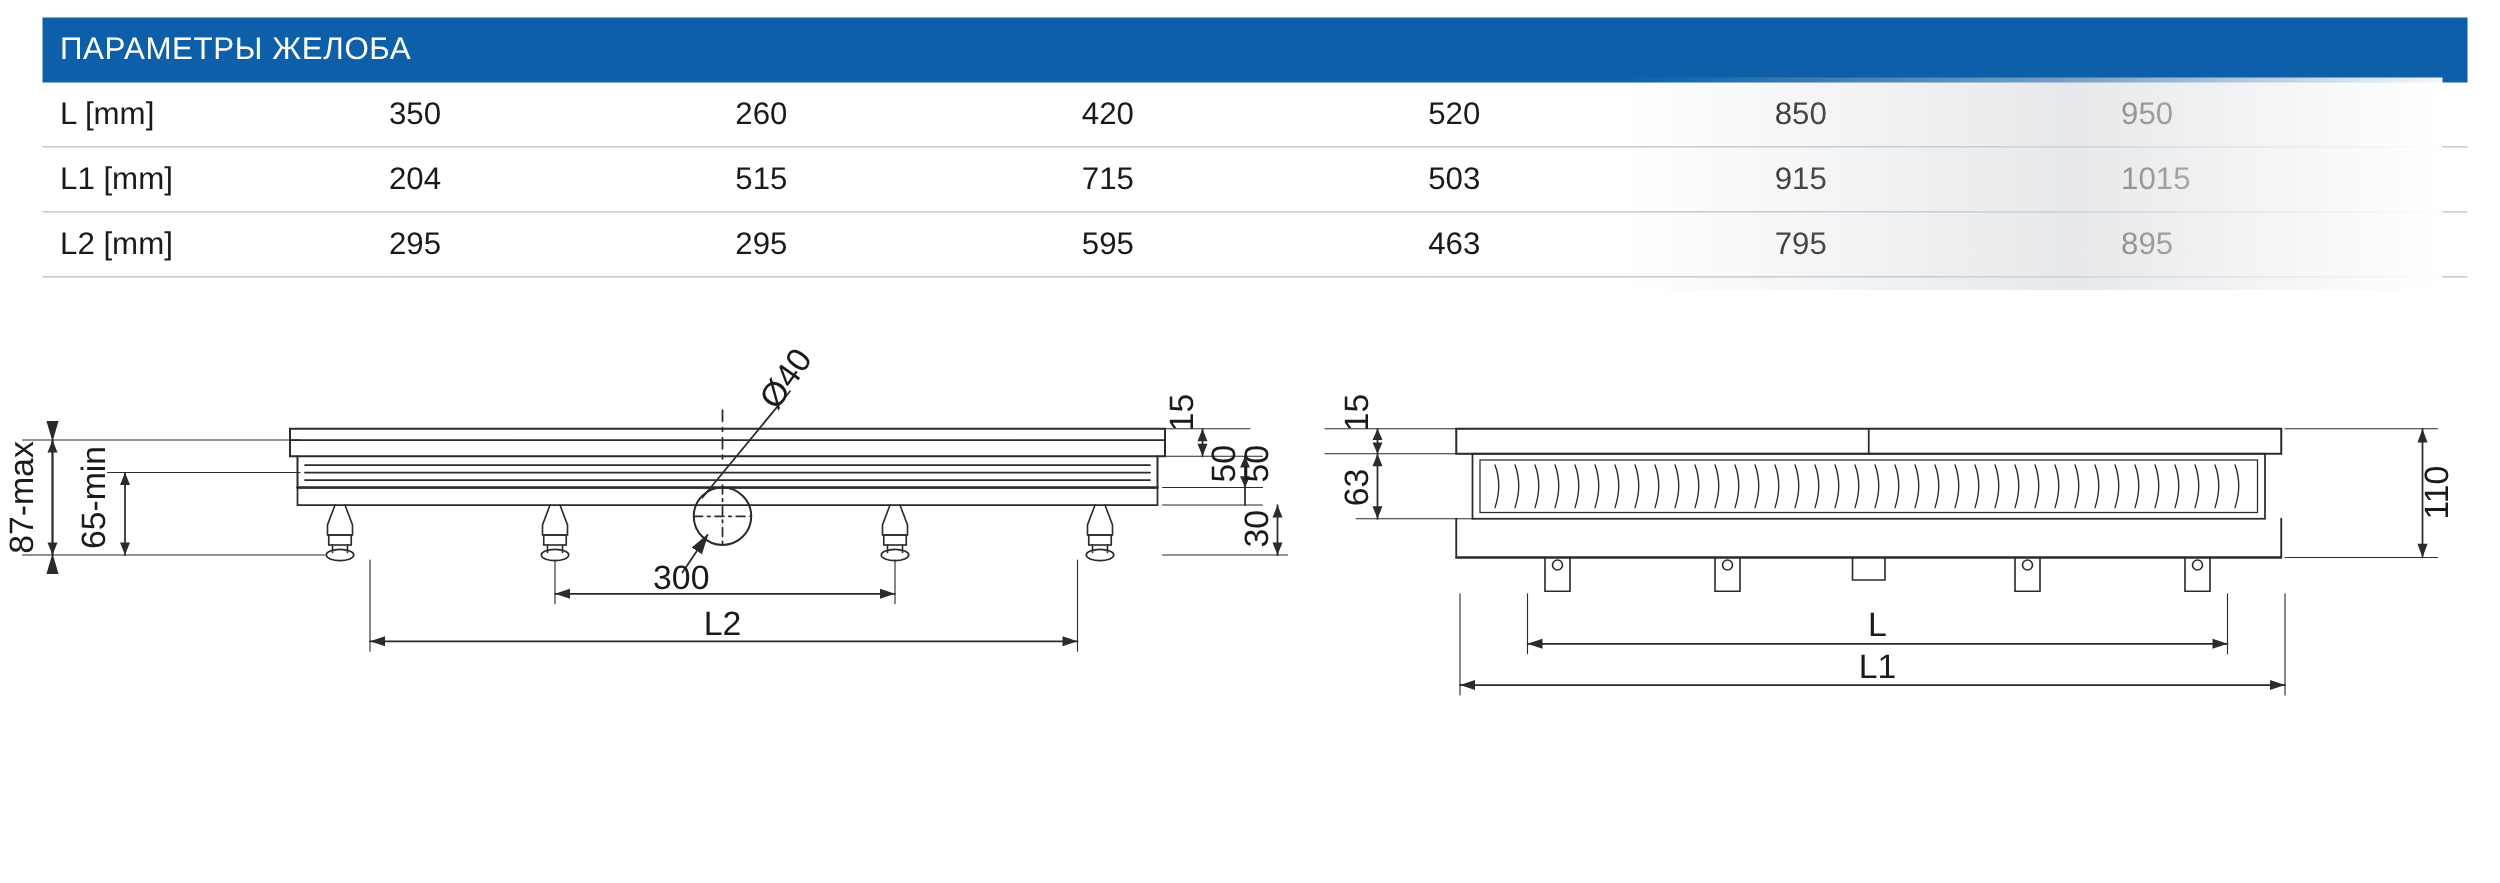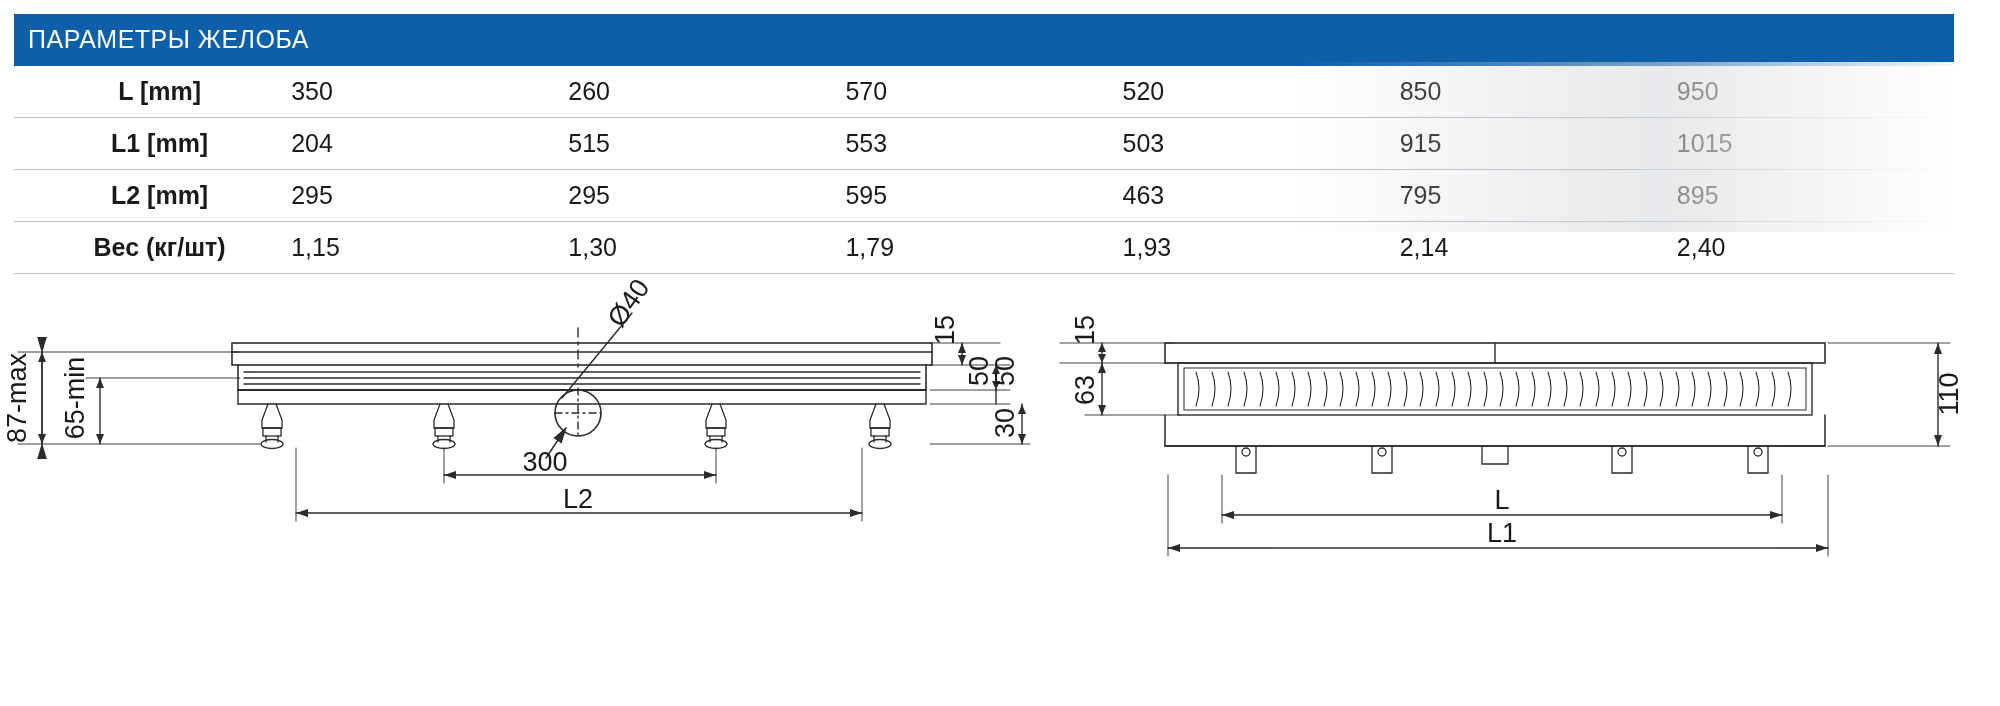--- a/index.html
+++ b/index.html
@@ -33,35 +33,36 @@
     border: none;
   }
   .spec-table td {
     border-bottom: 1px solid #b9bec4;
     font-size: 25px;
     padding: 7px 0 8px 0;
     height: 36px;
     vertical-align: middle;
   }
   .spec-table td.rowhead {
-    font-weight: bold;
+    font-weight: normal;
     padding-left: 14px;
-    text-align: center;
+    text-align: left;
     width: 370px;
   }
   .spec-table td.val {
     text-align: left;
   }
   .spec-table tr:last-child td {
     border-bottom: 1px solid #b9bec4;
   }
 
   
   .table-wrap {
     position: relative;
+    padding-left: 20px;
   }
   .table-fade {
     position: absolute;
     top: 48px;
     right: 46px;
     width: 660px;
     height: 170px;
     background: linear-gradient(to right, rgba(255,255,255,0) 0%, rgba(210,214,218,0.55) 55%, rgba(255,255,255,0.95) 100%);
     pointer-events: none;
   }
@@ -88,55 +89,46 @@
   <table class="spec-table">
     <tbody>
       <tr class="title-row">
         <td colspan="7">ПАРАМЕТРЫ ЖЕЛОБА</td>
       </tr>
 
       <tr>
         <td class="rowhead">L [mm]</td>
         <td class="val">350</td>
         <td class="val">260</td>
-        <td class="val">570</td>
+        <td class="val">420</td>
         <td class="val">520</td>
         <td class="val">850</td>
         <td class="val">950</td>
       </tr>
 
       <tr>
         <td class="rowhead">L1 [mm]</td>
         <td class="val">204</td>
         <td class="val">515</td>
-        <td class="val">553</td>
+        <td class="val">715</td>
         <td class="val">503</td>
         <td class="val">915</td>
         <td class="val">1015</td>
       </tr>
 
       <tr>
         <td class="rowhead">L2 [mm]</td>
         <td class="val">295</td>
         <td class="val">295</td>
         <td class="val">595</td>
         <td class="val">463</td>
         <td class="val">795</td>
         <td class="val">895</td>
       </tr>
 
-      <tr>
-        <td class="rowhead">Вес (кг/шт)</td>
-        <td class="val">1,15</td>
-        <td class="val">1,30</td>
-        <td class="val">1,79</td>
-        <td class="val">1,93</td>
-        <td class="val">2,14</td>
-        <td class="val">2,40</td>
-      </tr>
     </tbody>
   </table>
   <div class="table-fade"></div>
 </div>
 
 <div class="drawings">
 <svg width="2000" height="438" viewBox="0 0 2000 438" xmlns="http://www.w3.org/2000/svg">
   <defs>
     <marker id="arrL" markerWidth="12" markerHeight="9" refX="11" refY="4.5" orient="auto">
       <path d="M12,4.5 L0,1 L0,8 Z" fill="#2b2b2b"></path>

